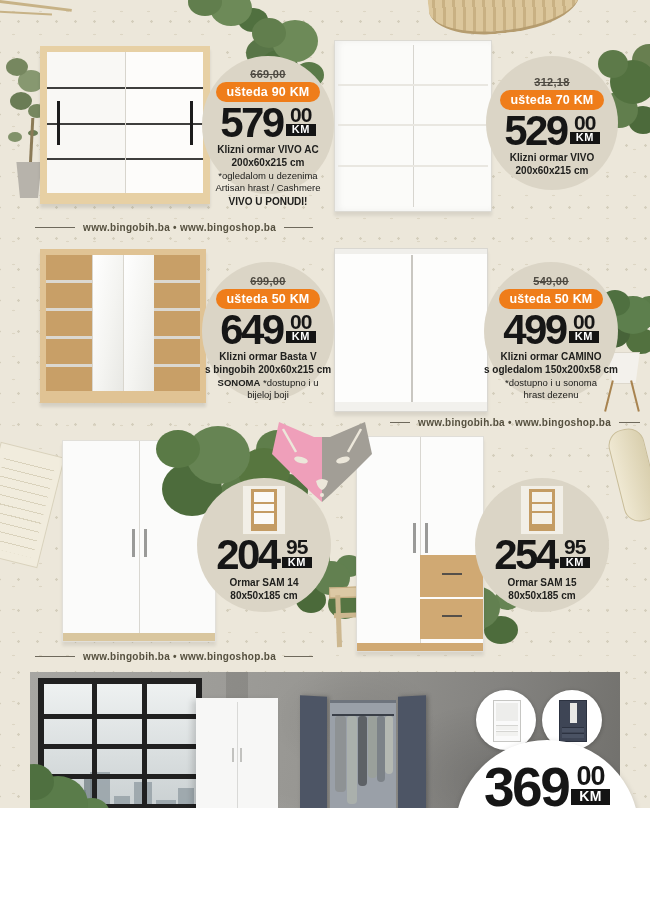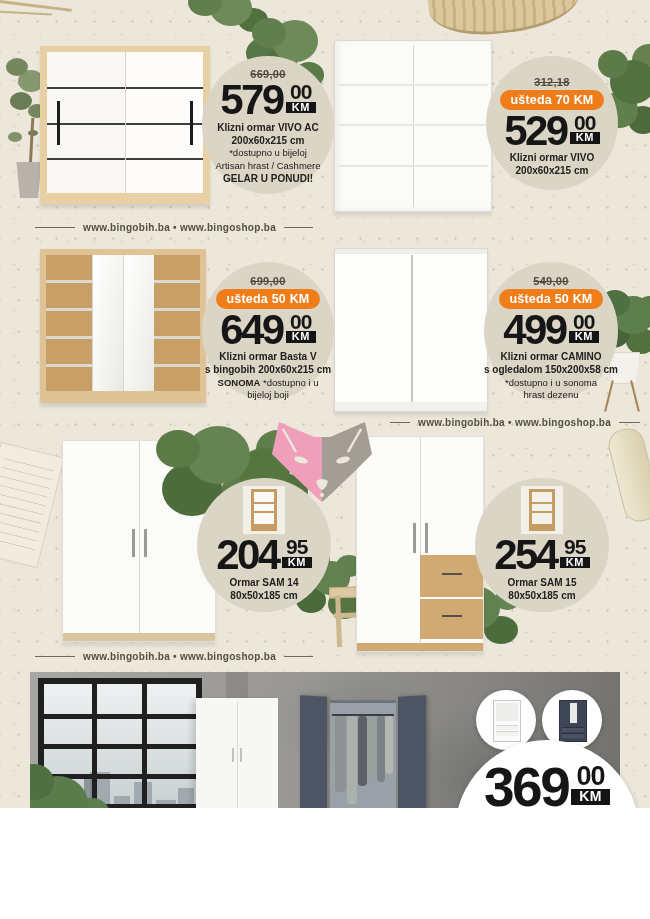--- a/index.html
+++ b/index.html
@@ -143,32 +143,33 @@
         </div>
       <b class="wA-h" style="left:10px"></b>
         <b class="wA-h" style="right:10px"></b>
     </div>
   </div>
 
   <div class="bush" style="left:252px;top:18px;width:34px;height:30px;background:#617e4d;box-shadow:26px 8px 0 6px #6d8a58,10px 34px 0 2px #50703f,40px 42px 0 -2px #5a7a48,-6px 20px 0 0 #587547;z-index:1"></div>
 
   <div class="bubble" style="left:202px;top:56px;width:132px;height:138px">
     <div class="old">669,00</div>
+    <div><span class="badge">ušteda 90 KM</span></div>
     <div class="price">
       <span class="p-main">579</span>
       <span class="p-side">
         <span class="p-cents">00</span>
         <span class="p-km">KM</span>
       </span>
     </div>
     <div class="desc b">Klizni ormar VIVO AC</div>
     <div class="desc b">200x60x215 cm</div>
-    <div class="desc">*dostupno u bijeloj</div>
+    <div class="desc">*ogledalom u dezenima</div>
     <div class="desc">Artisan hrast / Cashmere</div>
-    <div class="desc bb">GELAR U PONUDI!</div>
+    <div class="desc bb">VIVO U PONUDI!</div>
   </div>
 
   <div class="abs wrdB">
     <i class="v"></i>
     <i class="g" style="top:25%"></i>
       <i class="g" style="top:49%"></i>
       <i class="g" style="top:73%"></i>
   </div>
 
   <div class="bush" style="left:598px;top:50px;width:30px;height:28px;background:#5d7a49;box-shadow:20px 18px 0 8px #52713f,6px 46px 0 4px #617e4d,30px 56px 0 0 #4c6a3b,36px -4px 0 2px #687f50;z-index:1"></div>

